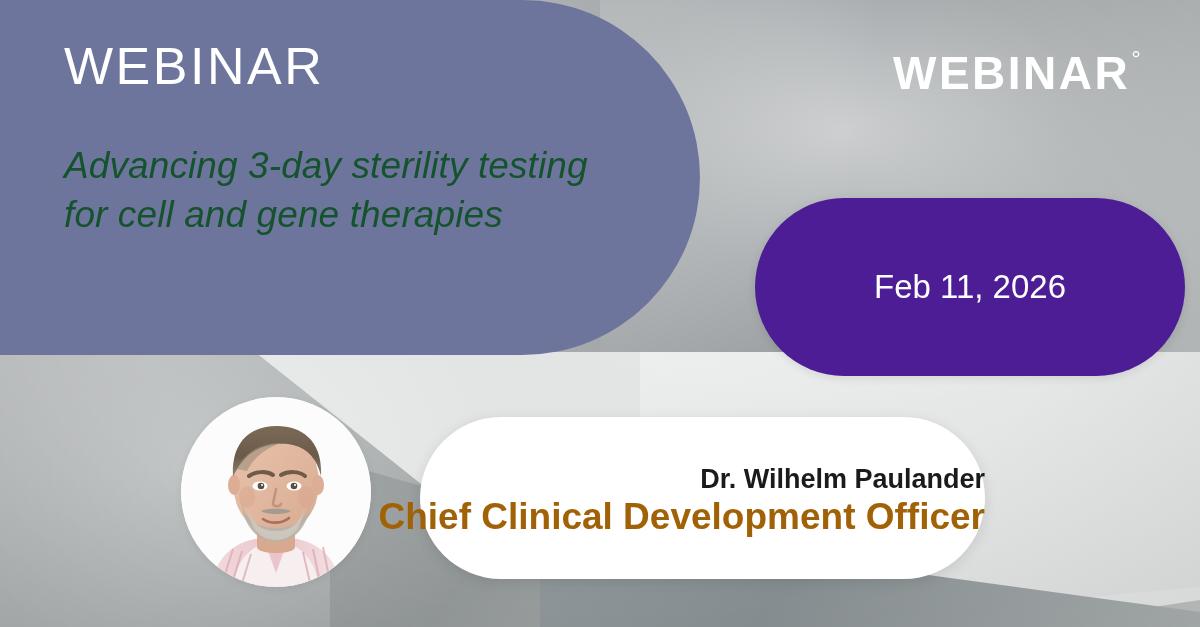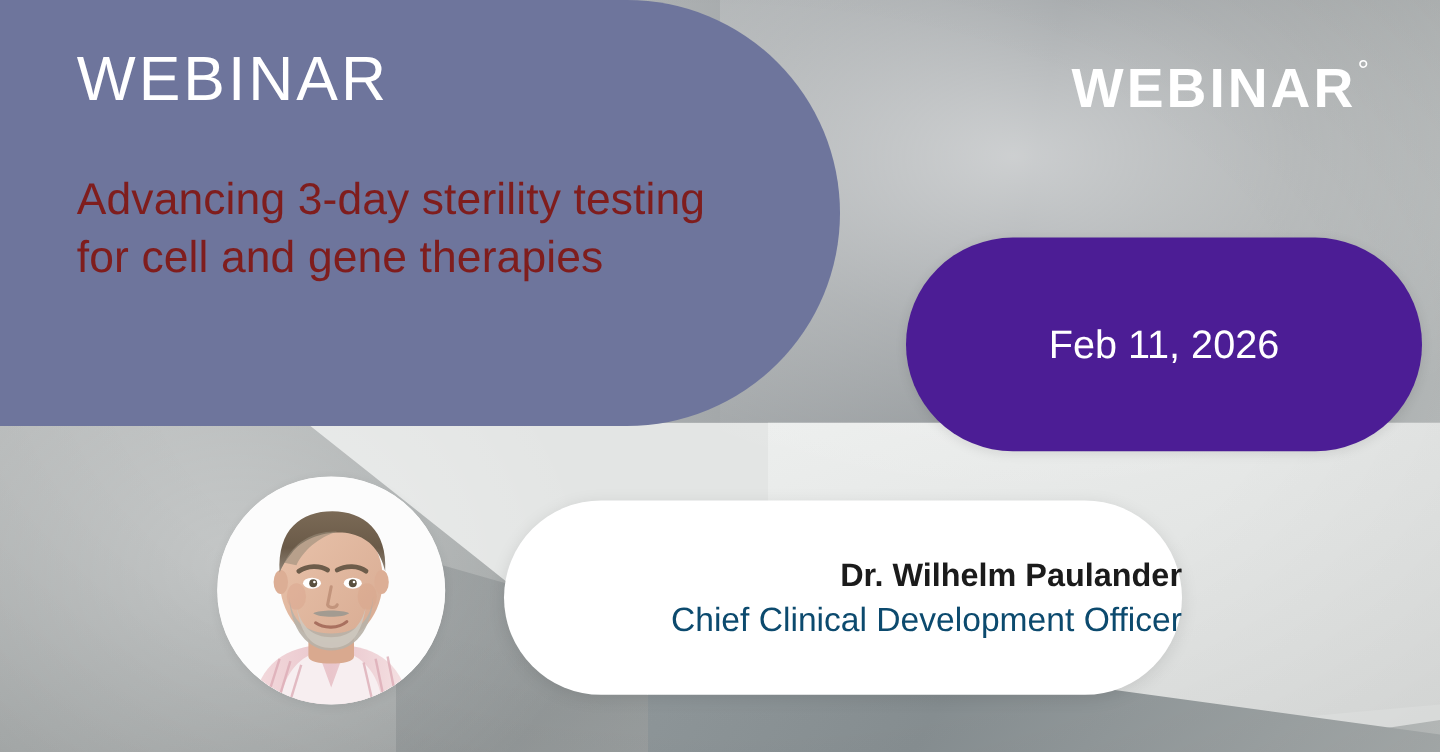--- a/index.html
+++ b/index.html
@@ -105,25 +105,26 @@
     font-size: 52px;
     font-weight: 300;
     letter-spacing: 2.5px;
     line-height: 1;
     white-space: nowrap;
   }
   .subhead {
     position: absolute;
     left: 0; top: 141px;
     width: 530px;
-    color: #7f1d1d;
+    color: #14532d;
     font-size: 37px;
     font-weight: 400;
     line-height: 49px;
     letter-spacing: 0.1px;
+    font-style: italic;
   }
 
   
   .logo {
     position: absolute;
     left: 893px; top: 50px;
     color: #ffffff;
     font-size: 46px;
     font-weight: 700;
     letter-spacing: 2.5px;
@@ -177,23 +178,23 @@
   }
   .speaker-name {
     color: #1b1b1b;
     font-size: 27px;
     font-weight: 700;
     line-height: 38px;
     white-space: nowrap;
     text-align: center;
   }
   .speaker-role {
-    color: #0c4a6e;
-    font-size: 28px;
-    font-weight: 400;
+    color: #a16207;
+    font-size: 37px;
+    font-weight: 700;
     line-height: 38px;
     white-space: nowrap;
     text-align: center;
   }
 
   
   .portrait {
     position: absolute;
     left: 181px; top: 397px;
     width: 190px; height: 190px;

